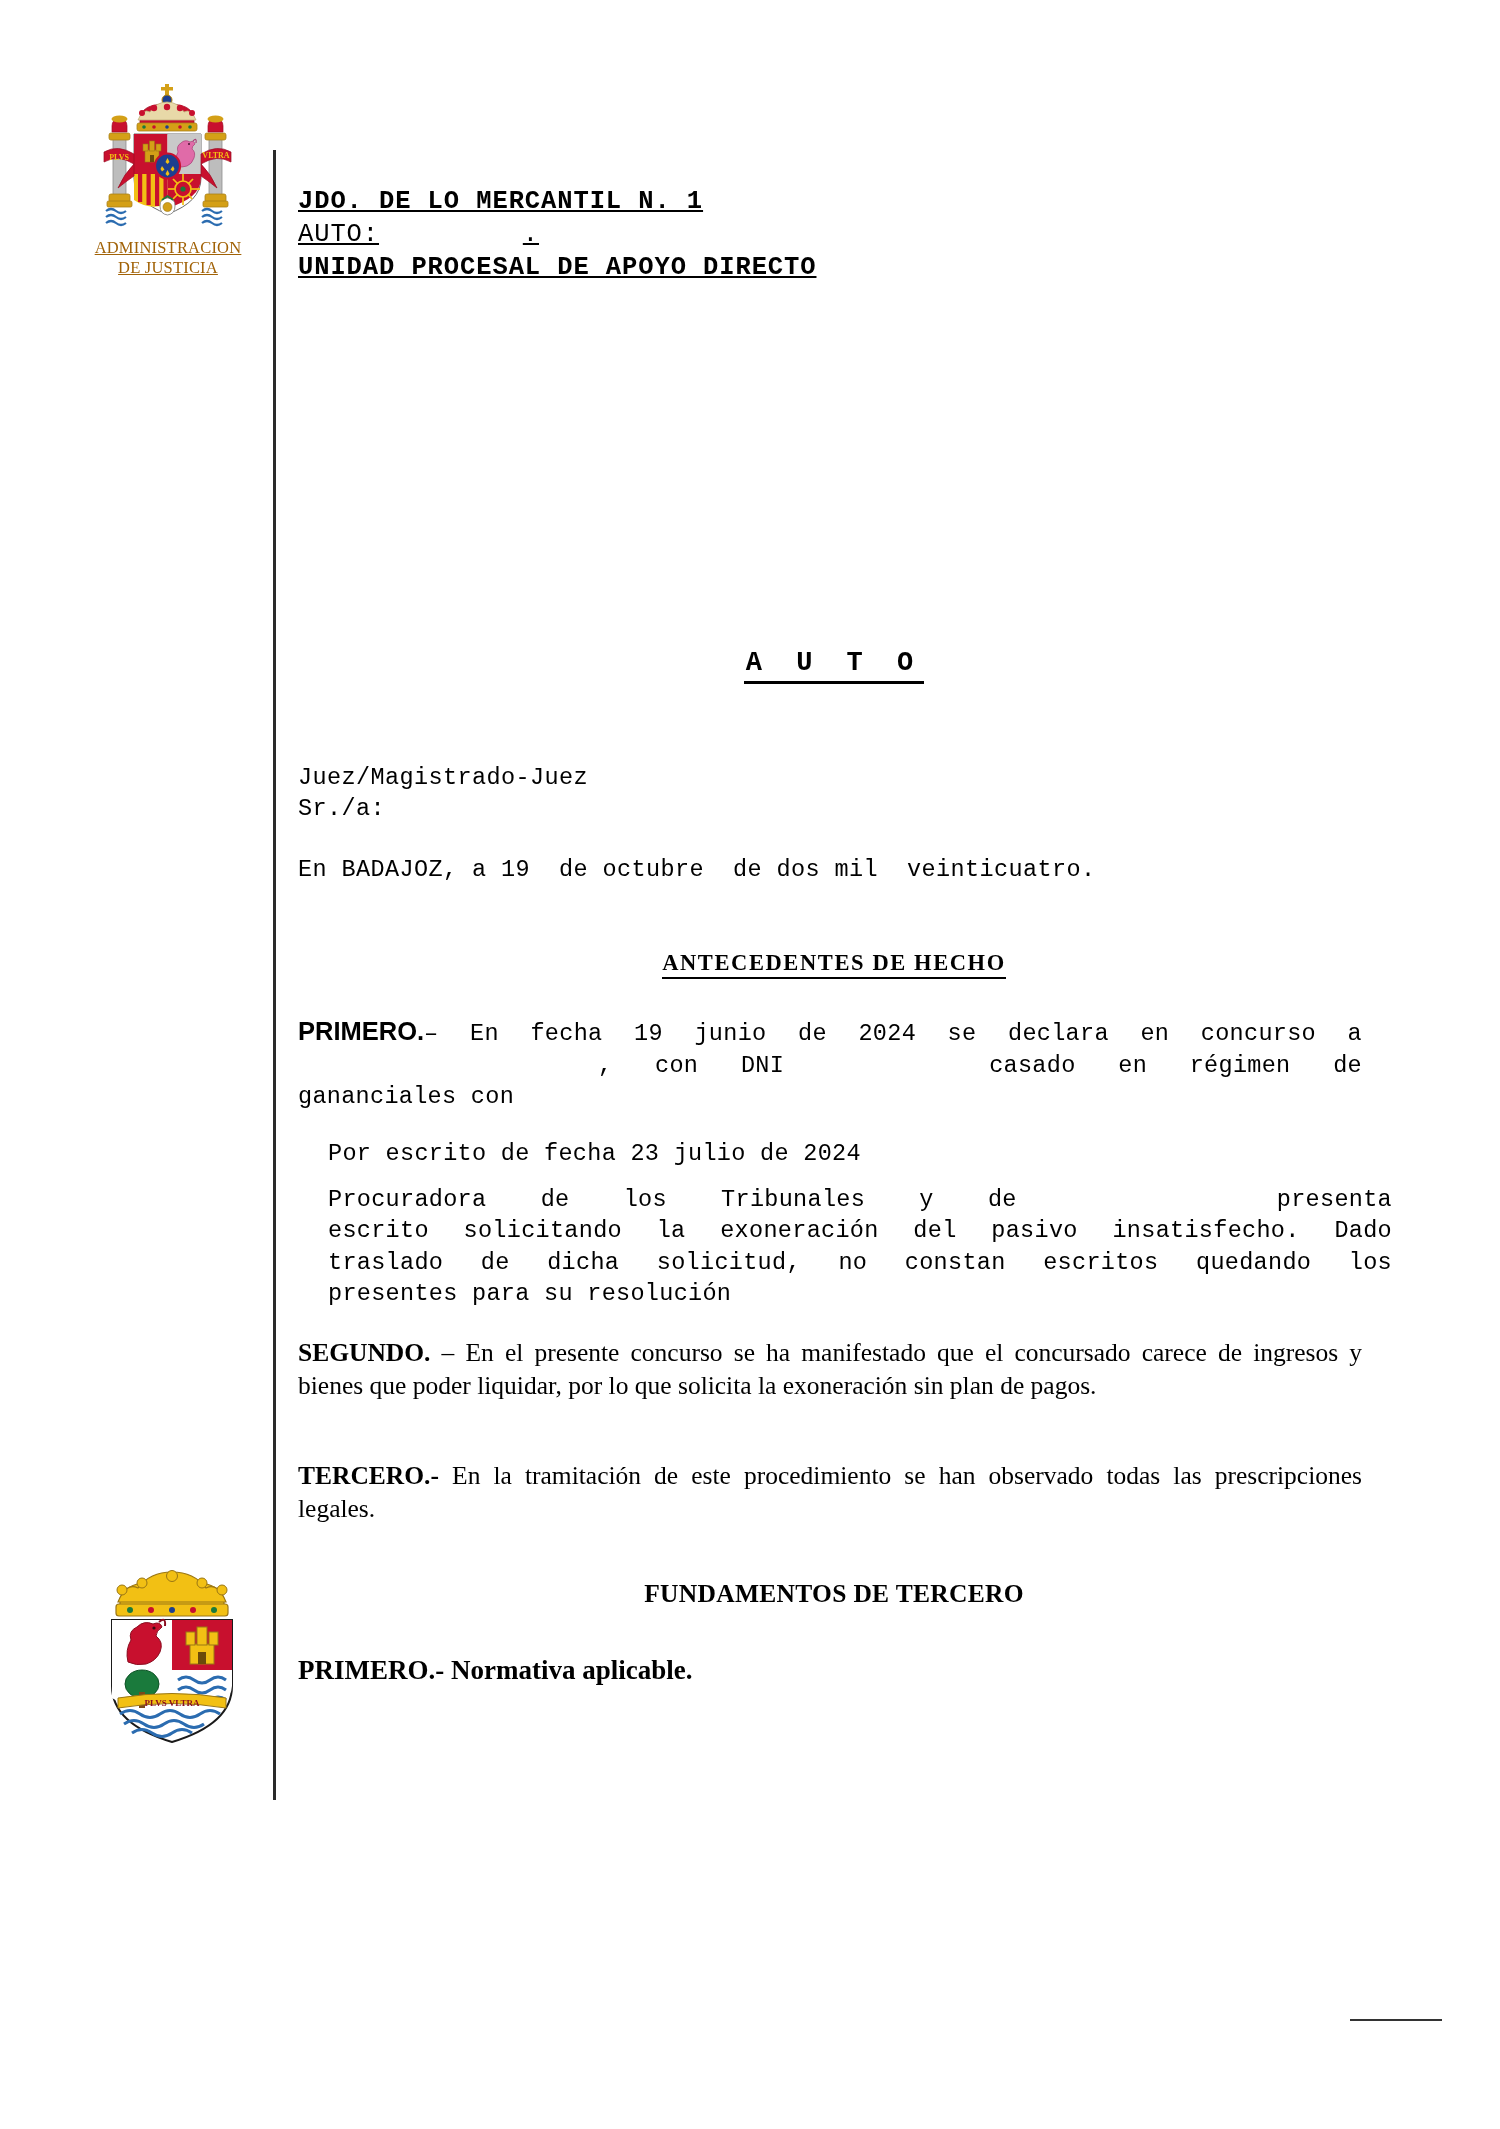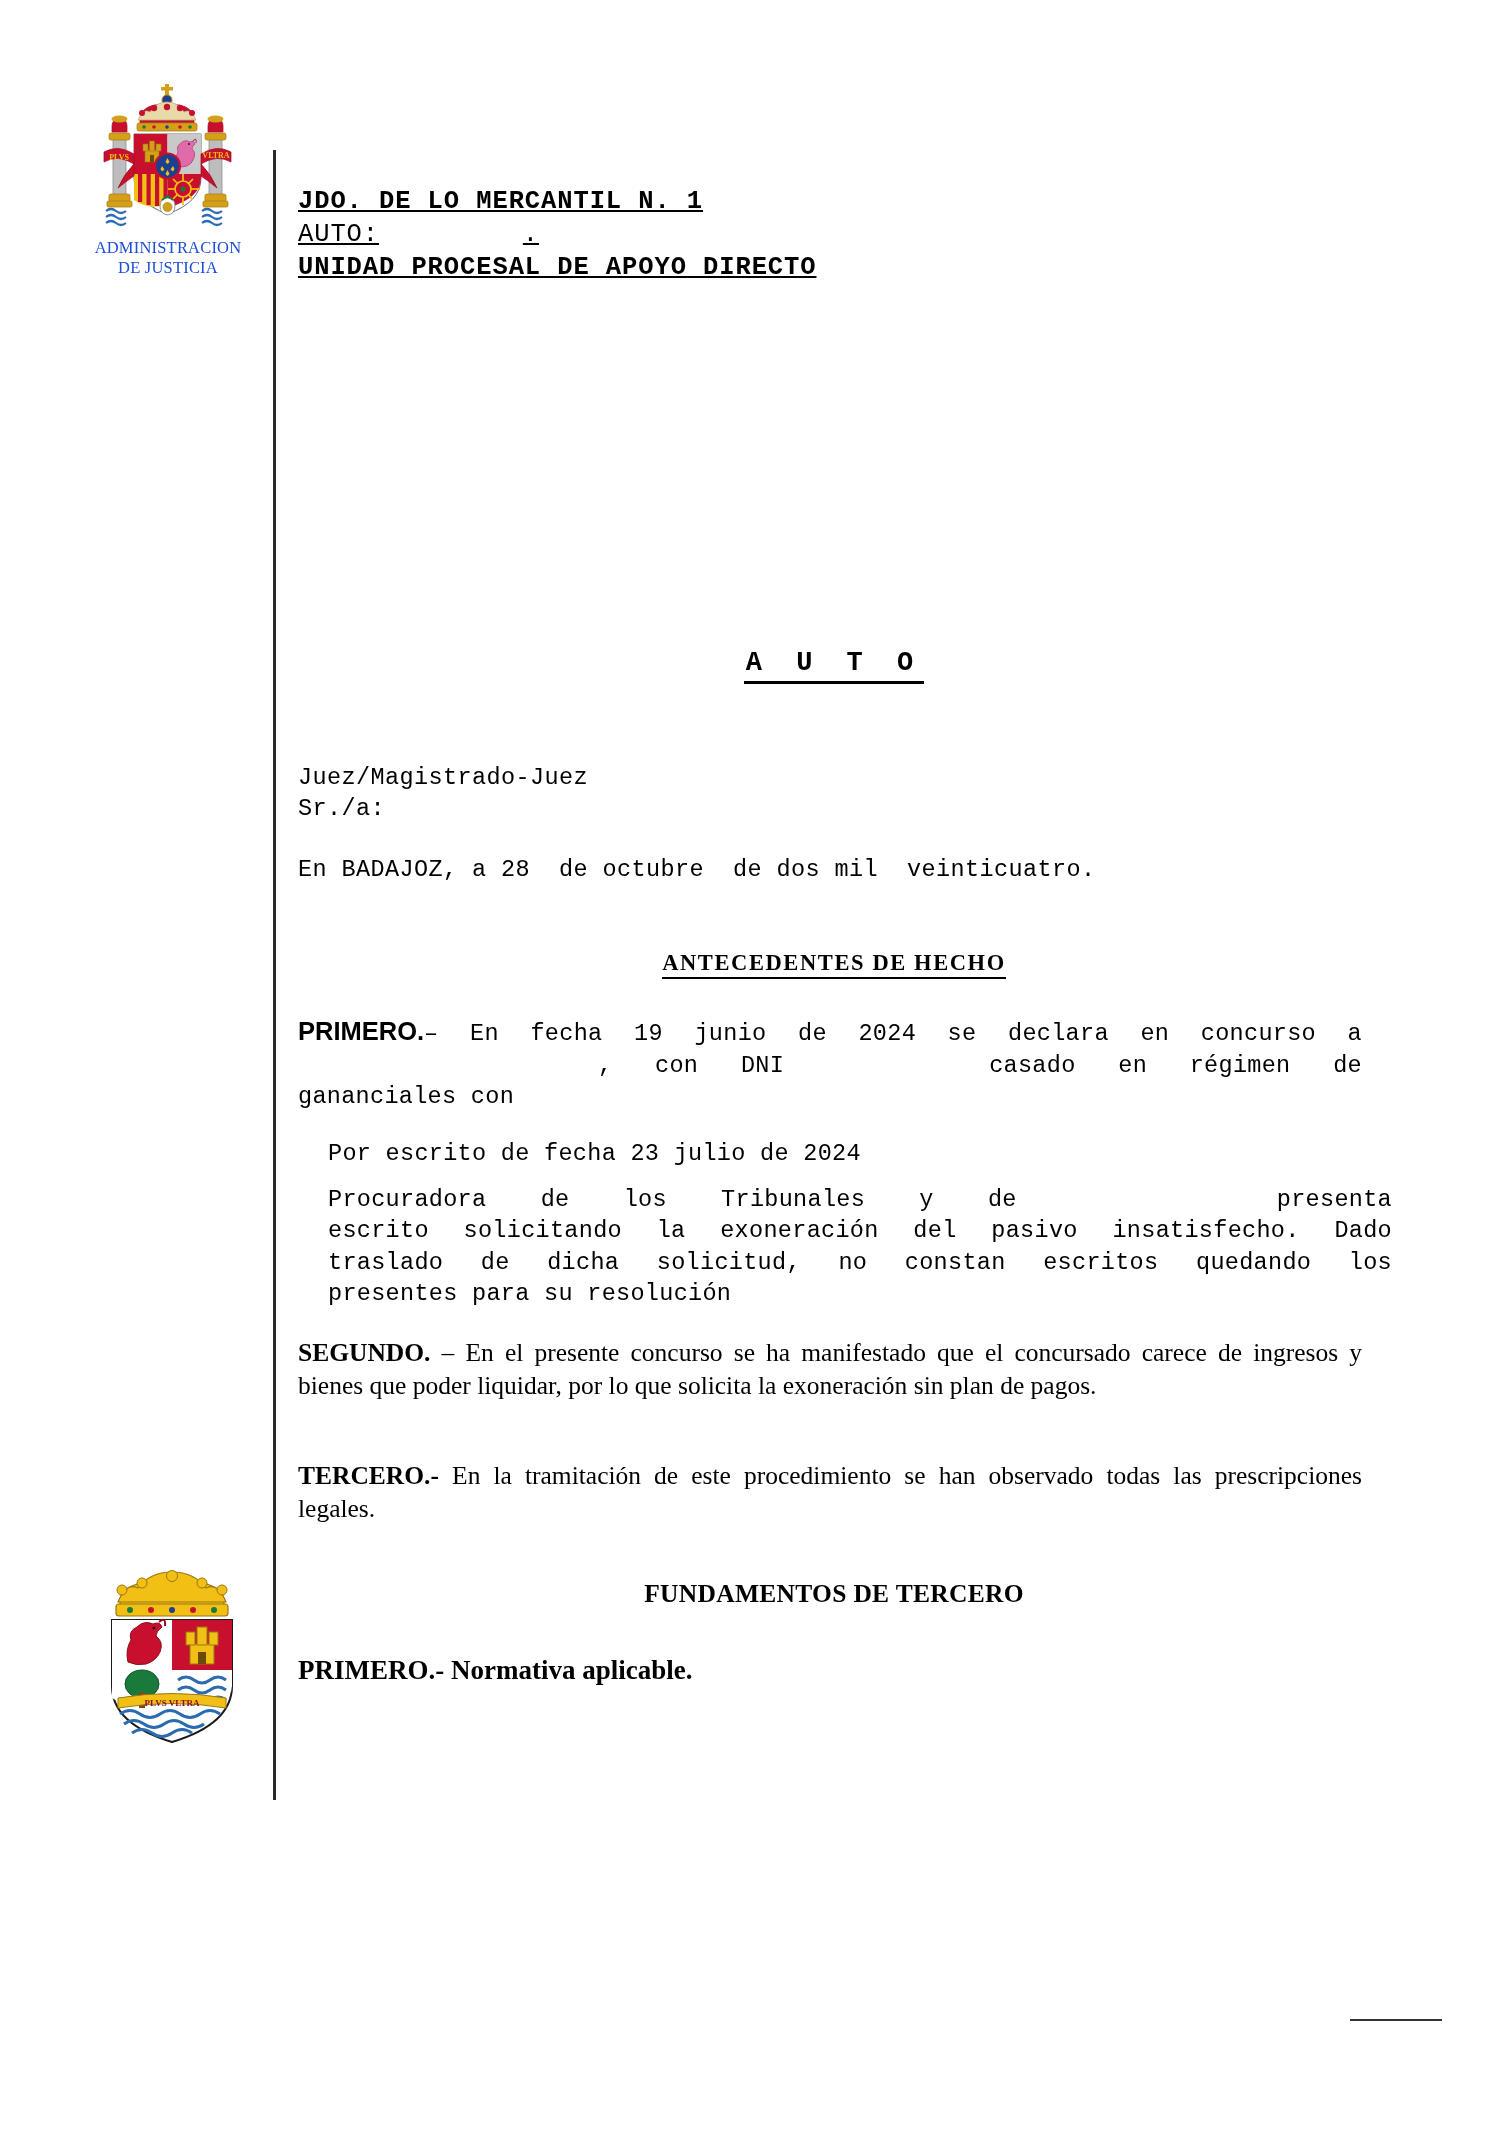--- a/index.html
+++ b/index.html
@@ -38,22 +38,23 @@
     top: 78px;
     width: 160px;
   }
   .emblem-national .crest-svg { display: block; width: 160px; height: 158px; }
   .emblem-caption {
     text-align: center;
     font-family: "Liberation Serif", serif;
     font-size: 16.5px;
     line-height: 1.22;
     letter-spacing: 0.2px;
-    color: #1d4ed8;
+    color: #a16207;
     margin-top: 2px;
+    text-decoration: underline;
   }
 
   .emblem-badajoz {
     position: absolute;
     left: 98px;
     top: 1558px;
     width: 148px;
   }
   .emblem-badajoz .crest-svg { display: block; width: 148px; height: 192px; }
 
@@ -436,21 +437,21 @@
 
   <div class="auto-title">
     <span>A U T O</span>
   </div>
 
   <div class="judge-block">
     <div>Juez/Magistrado-Juez</div>
     <div>Sr./a:</div>
   </div>
 
-  <div class="date-line">En BADAJOZ, a 28  de octubre  de dos mil  veinticuatro.</div>
+  <div class="date-line">En BADAJOZ, a 19  de octubre  de dos mil  veinticuatro.</div>
 
   <div class="section-heading" id="antecedentes-heading">
     <span>ANTECEDENTES DE HECHO</span>
   </div>
 
   <div class="mono-para" id="para-primero">
     <div class="mono-line-just">
       <span class="lead">PRIMERO.</span><span class="mono">–</span><span> En fecha 19 junio de 2024 se declara en concurso a</span>
     </div>
     <div class="mono-line-just">

